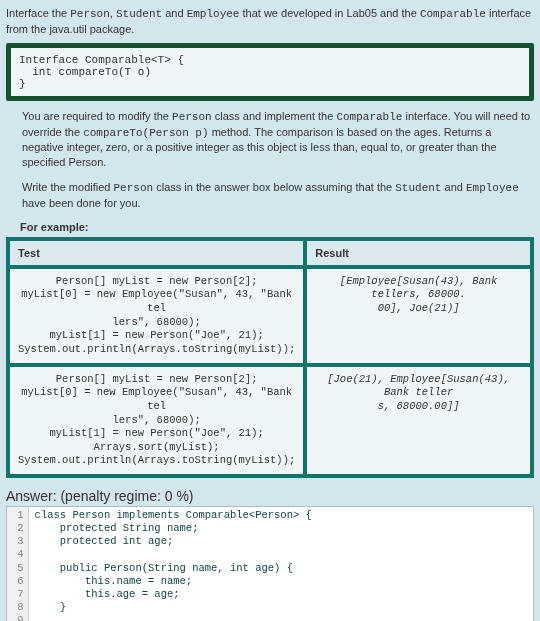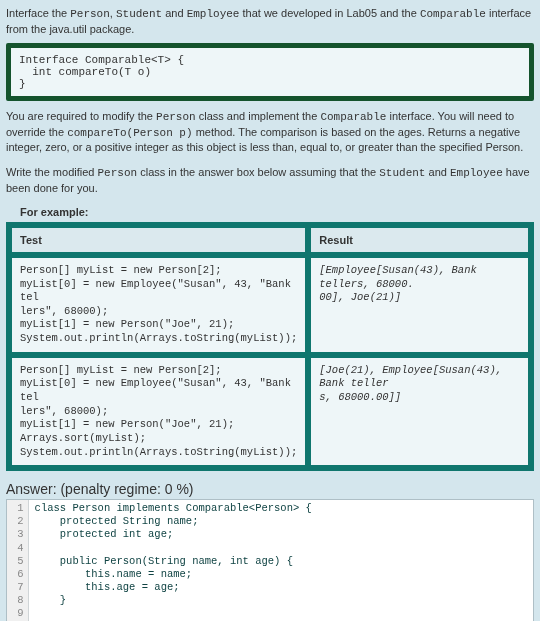--- a/index.html
+++ b/index.html
@@ -16,43 +16,44 @@
     .code-box {
       background: #eef6f8;
       border: 5px solid #14532d;
       border-radius: 2px;
       padding: 6px 8px;
       font-family: "Courier New", monospace;
       white-space: pre;
       margin-bottom: 8px;
       font-size: 11px;
     }
-    .para { margin-bottom: 10px; line-height: 1.35; }
+    .para { margin-bottom: 10px; line-height: 1.35; margin-left: 16px; }
     .subhead { font-weight: bold; margin-bottom: 4px; margin-left: 14px; }
     table.ex {
       border-collapse: collapse;
       width: 100%;
       background: #eef6f8;
       margin-bottom: 10px;
     }
     table.ex th, table.ex td {
-      border: 6px solid #0f766e;
+      border: 4px solid #0f766e;
       padding: 6px 8px;
       text-align: left;
       vertical-align: top;
     }
     table.ex th {
       background: #dbe9ee;
       font-weight: bold;
     }
     table.ex td {
       font-family: "Courier New", monospace;
       font-size: 10.5px;
       white-space: pre-wrap;
       line-height: 1.3;
+      text-align: center;
     }
     table.ex td.result { width: 44%; font-style: italic; }
     table.ex td.test { width: 56%; }
     .answer-label { font-size: 14px; margin-bottom: 2px; }
     .editor-wrap {
       border: 1px solid #aebfc6;
       background: #fff;
       font-family: "Courier New", monospace;
       font-size: 10.5px;
       line-height: 1.25;

